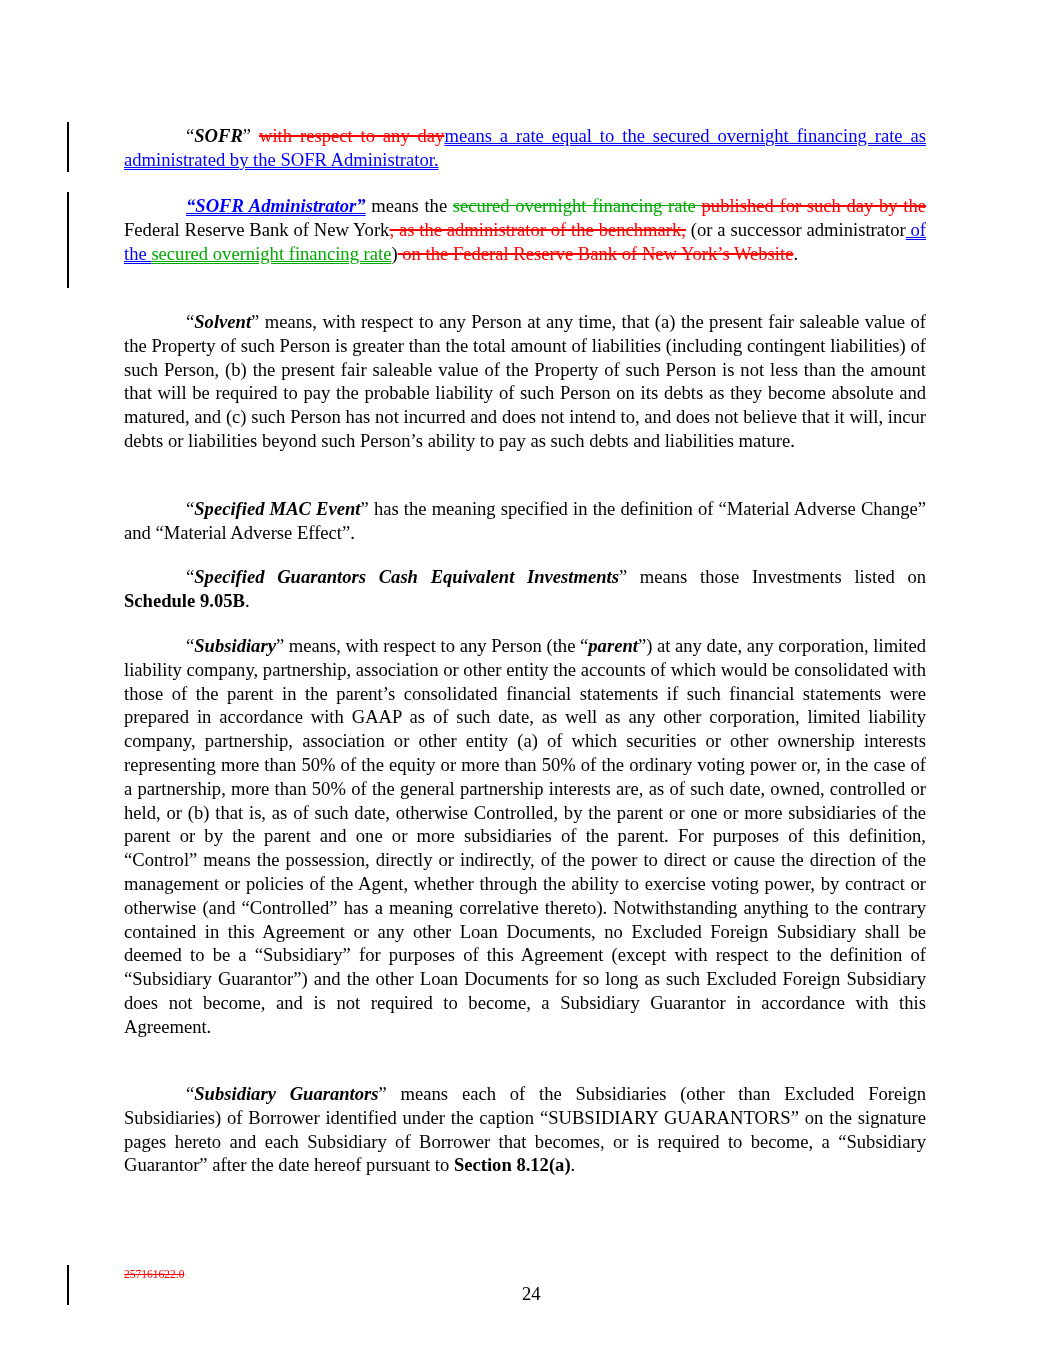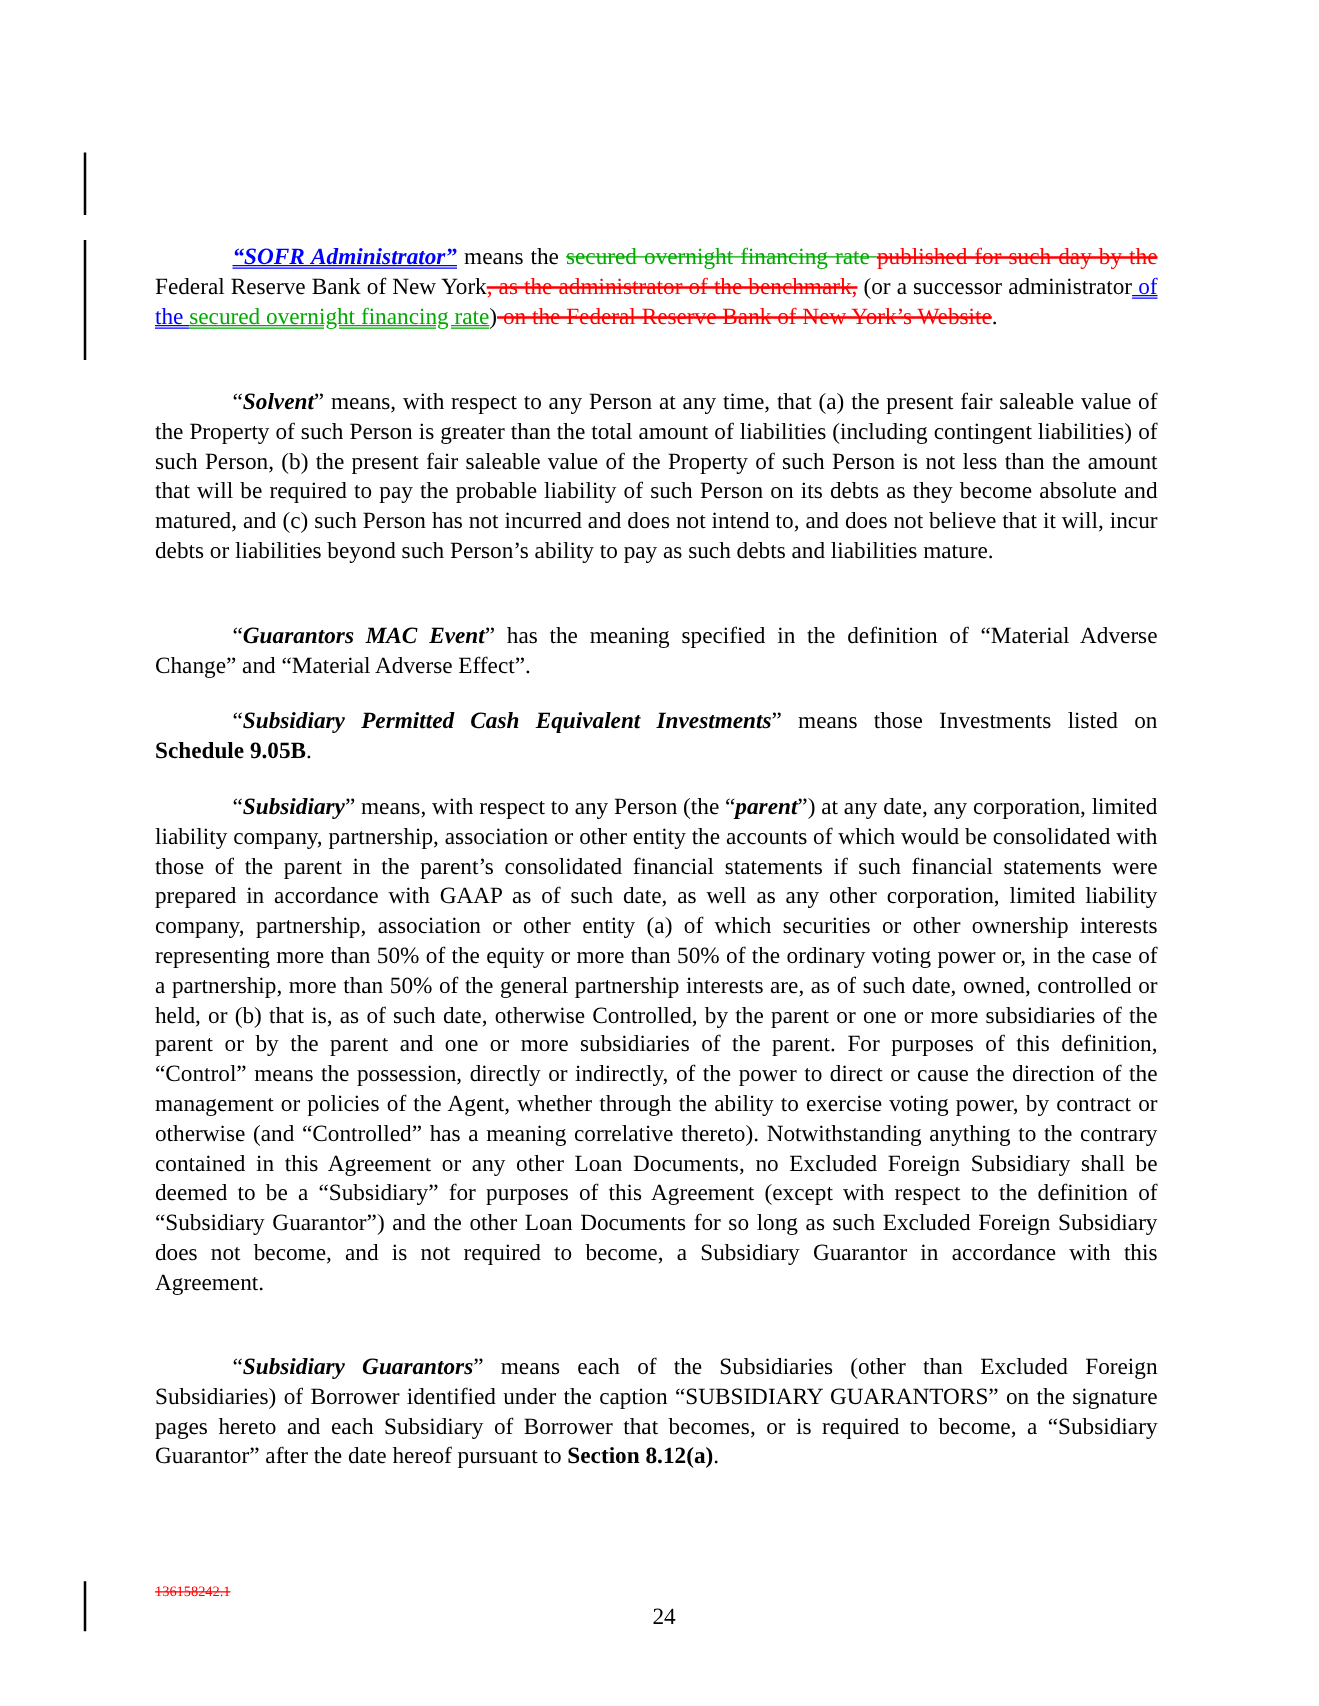--- a/index.html
+++ b/index.html
@@ -20,30 +20,31 @@
   .footer-ins { position: absolute; left: 124px; top: 1288px; font-size: 11.5px; color: #0000ff;
                 border-bottom: 3px double #8a8ae6; width: 398px; padding-bottom: 0px; }
   .page-num { position: absolute; left: 522px; top: 1283px; font-size: 18.6px; }
 </style>
 </head>
 <body>
 
 <div class="page">
 
   <div class="change-bar" style="top:122px;height:50px;"></div>
+  <p class="para indent" style="top:124px;margin:0;"><span>“</span><span class="term">SOFR</span><span>”</span><span> </span><span class="del">with respect to any day</span><span class="ins">means a rate equal to the secured overnight financing rate as administrated by the SOFR Administrator.</span></p>
 
   <div class="change-bar" style="top:192px;height:96px;"></div>
   <p class="para indent" style="top:194px;margin:0;"><span class="ins term">“SOFR Administrator”</span><span> means the </span><span class="moved-del">secured overnight financing rate </span><span class="del">published for such day by the </span><span>Federal Reserve Bank of New York</span><span class="del">, as the administrator of the benchmark,</span><span> (or a successor administrator</span><span class="ins"> of the </span><span class="moved-ins">secured overnight financing rate</span><span>)</span><span class="del"> on the Federal Reserve Bank of New York’s Website</span><span>.</span></p>
 
   <p class="para indent" style="top:310px;margin:0;">“<span class="term">Solvent</span><span>” means, with respect to any Person at any time, that (a) the present fair saleable value of the Property of such Person is greater than the total amount of liabilities (including contingent liabilities) of such Person, (b) the present fair saleable value of the Property of such Person is not less than the amount that will be required to pay the probable liability of such Person on its debts as they become absolute and matured, and (c) such Person has not incurred and does not intend to, and does not believe that it will, incur debts or liabilities beyond such Person’s ability to pay as such debts and liabilities mature.</span></p>
 
-  <p class="para indent" style="top:497px;margin:0;">“<span class="term">Guarantors MAC Event</span><span>” has the meaning specified in the definition of “Material Adverse Change” and “Material Adverse Effect”.</span></p>
+  <p class="para indent" style="top:497px;margin:0;">“<span class="term">Specified MAC Event</span><span>” has the meaning specified in the definition of “Material Adverse Change” and “Material Adverse Effect”.</span></p>
 
-  <p class="para indent" style="top:565px;margin:0;">“<span class="term">Subsidiary Permitted Cash Equivalent Investments</span><span>” means those Investments listed on </span><span class="bold">Schedule 9.05B</span><span>.</span></p>
+  <p class="para indent" style="top:565px;margin:0;">“<span class="term">Specified Guarantors Cash Equivalent Investments</span><span>” means those Investments listed on </span><span class="bold">Schedule 9.05B</span><span>.</span></p>
 
   <p class="para indent" style="top:634px;margin:0;">“<span class="term">Subsidiary</span><span>” means, with respect to any Person (the “</span><span class="term">parent</span><span>”) at any date, any corporation, limited liability company, partnership, association or other entity the accounts of which would be consolidated with those of the parent in the parent’s consolidated financial statements if such financial statements were prepared in accordance with GAAP as of such date, as well as any other corporation, limited liability company, partnership, association or other entity (a) of which securities or other ownership interests representing more than 50% of the equity or more than 50% of the ordinary voting power or, in the case of a partnership, more than 50% of the general partnership interests are, as of such date, owned, controlled or held, or (b) that is, as of such date, otherwise Controlled, by the parent or one or more subsidiaries of the parent or by the parent and one or more subsidiaries of the parent.  For purposes of this definition, “Control” means the possession, directly or indirectly, of the power to direct or cause the direction of the management or policies of the Agent, whether through the ability to exercise voting power, by contract or otherwise (and “Controlled” has a meaning correlative thereto). Notwithstanding anything to the contrary contained in this Agreement or any other Loan Documents, no Excluded Foreign Subsidiary shall be deemed to be a “Subsidiary” for purposes of this Agreement (except with respect to the definition of “Subsidiary Guarantor”) and the other Loan Documents for so long as such Excluded Foreign Subsidiary does not become, and is not required to become, a Subsidiary Guarantor in accordance with this Agreement.</span></p>
 
   <p class="para indent" style="top:1082px;margin:0;">“<span class="term">Subsidiary Guarantors</span><span>” means each of the Subsidiaries (other than Excluded Foreign Subsidiaries) of Borrower identified under the caption “SUBSIDIARY GUARANTORS” on the signature pages hereto and each Subsidiary of Borrower that becomes, or is required to become, a “Subsidiary Guarantor” after the date hereof pursuant to </span><span class="bold">Section 8.12(a)</span><span>.</span></p>
 
   <div class="change-bar" style="top:1265px;height:40px;"></div>
-  <div class="footer-del">136158242.1</div>
+  <div class="footer-del">257161622.0</div>
   <div class="page-num">24</div>
 </div>
 
 </body></html>

